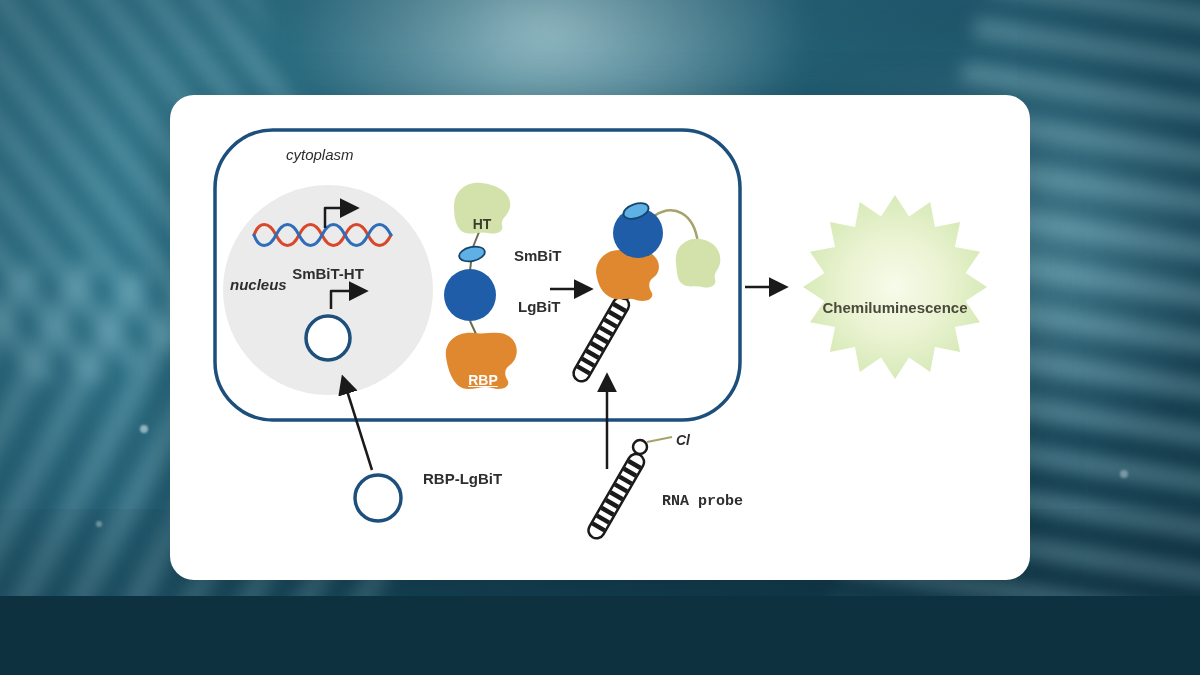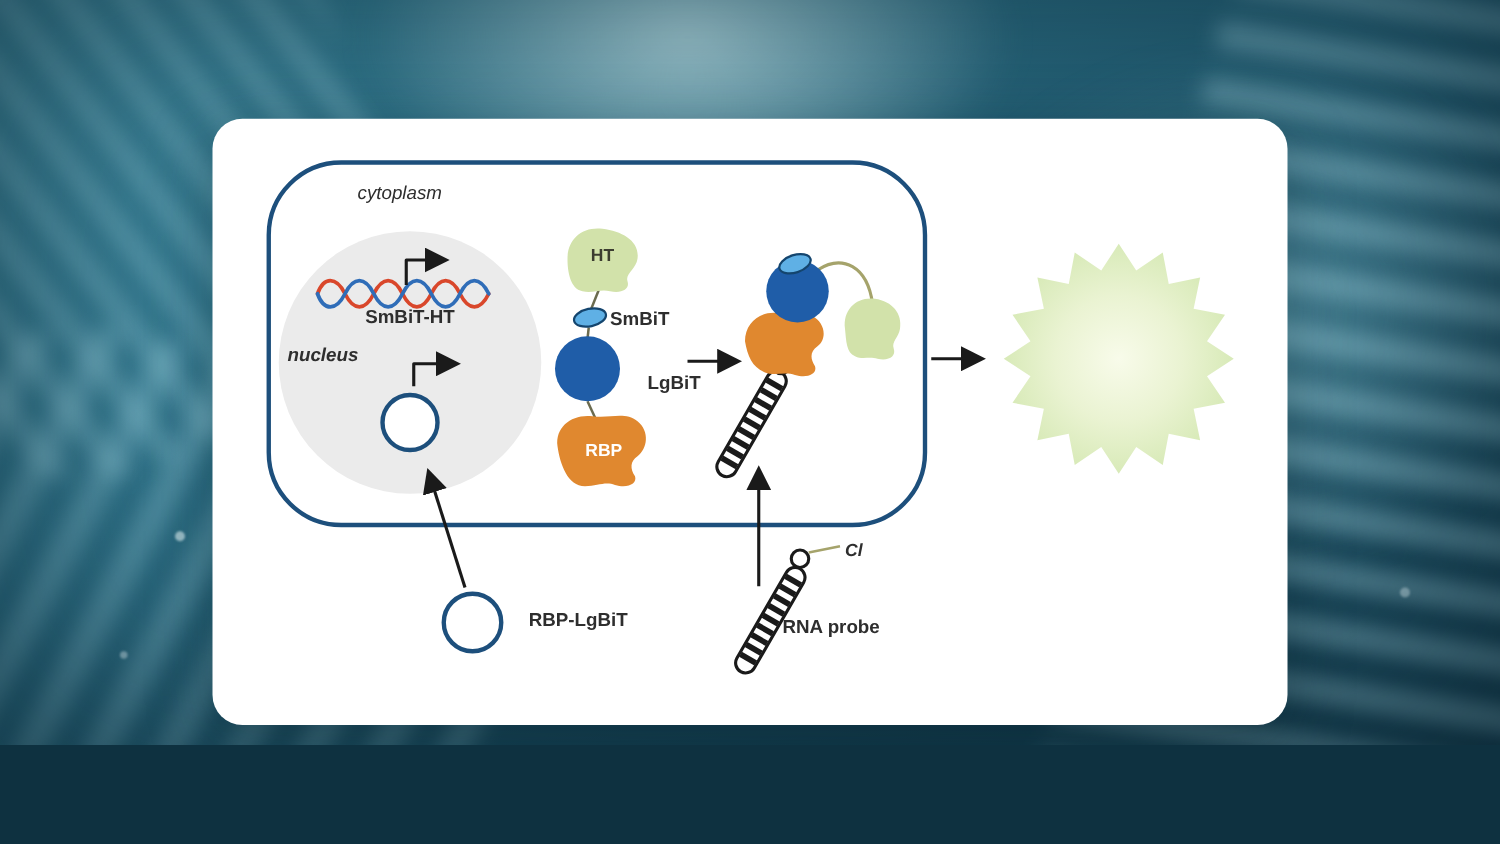--- a/index.html
+++ b/index.html
@@ -35,21 +35,21 @@
     box-shadow:inset 0 0 220px rgba(0,18,28,.6);}
   .card{
     position:absolute;left:170px;top:95px;width:860px;height:485px;
     background:#ffffff;border-radius:24px;
     box-shadow:0 12px 50px rgba(5,25,35,.35);
   }
   .card svg{position:absolute;left:0;top:0;}
   .lbl{position:absolute;font-size:15px;line-height:1.15;color:#2e2e2e;white-space:nowrap;}
   .b{font-weight:700}
   .i{font-style:italic}
-  .c{text-align:center;white-space:normal;}
+  .c{text-align:center;white-space:normal;margin-top:20px;}
   .sm{font-size:14px;}
 </style>
 </head>
 <body>
 
 <div class="stage">
 
   <div class="glow glow-top"></div>
   <div class="glow glow-right"></div>
   <div class="helix helix-right"></div>
@@ -128,23 +128,24 @@
       <circle cx="470" cy="352" r="7" fill="#ffffff" stroke="#1a1a1a" stroke-width="2.5"></circle>
       <line x1="477" y1="347" x2="502" y2="342" stroke="#a5a36b" stroke-width="2"></line>
       <line x1="437" y1="374" x2="437" y2="281" stroke="#1a1a1a" stroke-width="2.5" marker-end="url(#ah)"></line>
     </svg>
 
     <div class="lbl i" style="left:116px;top:51px;">cytoplasm</div>
     <div class="lbl b c" style="left:100px;top:150px;width:116px;">SmBiT-HT</div>
     <div class="lbl i" style="left:60px;top:181px;font-weight:bold;">nucleus</div>
 
     <div class="lbl b c sm" style="left:295px;top:101px;width:34px;color:#3c3c30;">HT</div>
-    <div class="lbl b" style="left:318px;top:152px;">SmBiT</div>
+    <div class="lbl b" style="left:344px;top:152px;">SmBiT</div>
     <div class="lbl b" style="left:334px;top:203px;margin-left:14px;">LgBiT</div>
-    <div class="lbl b c sm" style="left:287px;top:257px;width:52px;color:#ffffff;">RBP</div>
+    <div class="lbl b c sm" style="left:287px;top:257px;width:52px;color:#ffffff;text-decoration:underline;">RBP</div>
 
+    <div class="lbl b c" style="left:625px;top:184px;width:200px;color:#4a4a3c;">Chemiluminescence</div>
 
-    <div class="lbl b" style="left:253px;top:393px;">RBP-LgBiT</div>
+    <div class="lbl b" style="left:253px;top:375px;">RBP-LgBiT</div>
 
     <div class="lbl b i sm" style="left:506px;top:337px;font-style:italic;">Cl</div>
-    <div class="lbl b" style="left:456px;top:398px;">RNA probe</div>
+    <div class="lbl b" style="left:492px;top:398px;font-family:Liberation Mono, monospace;">RNA probe</div>
   </div>
 </div>
 
 </body></html>

